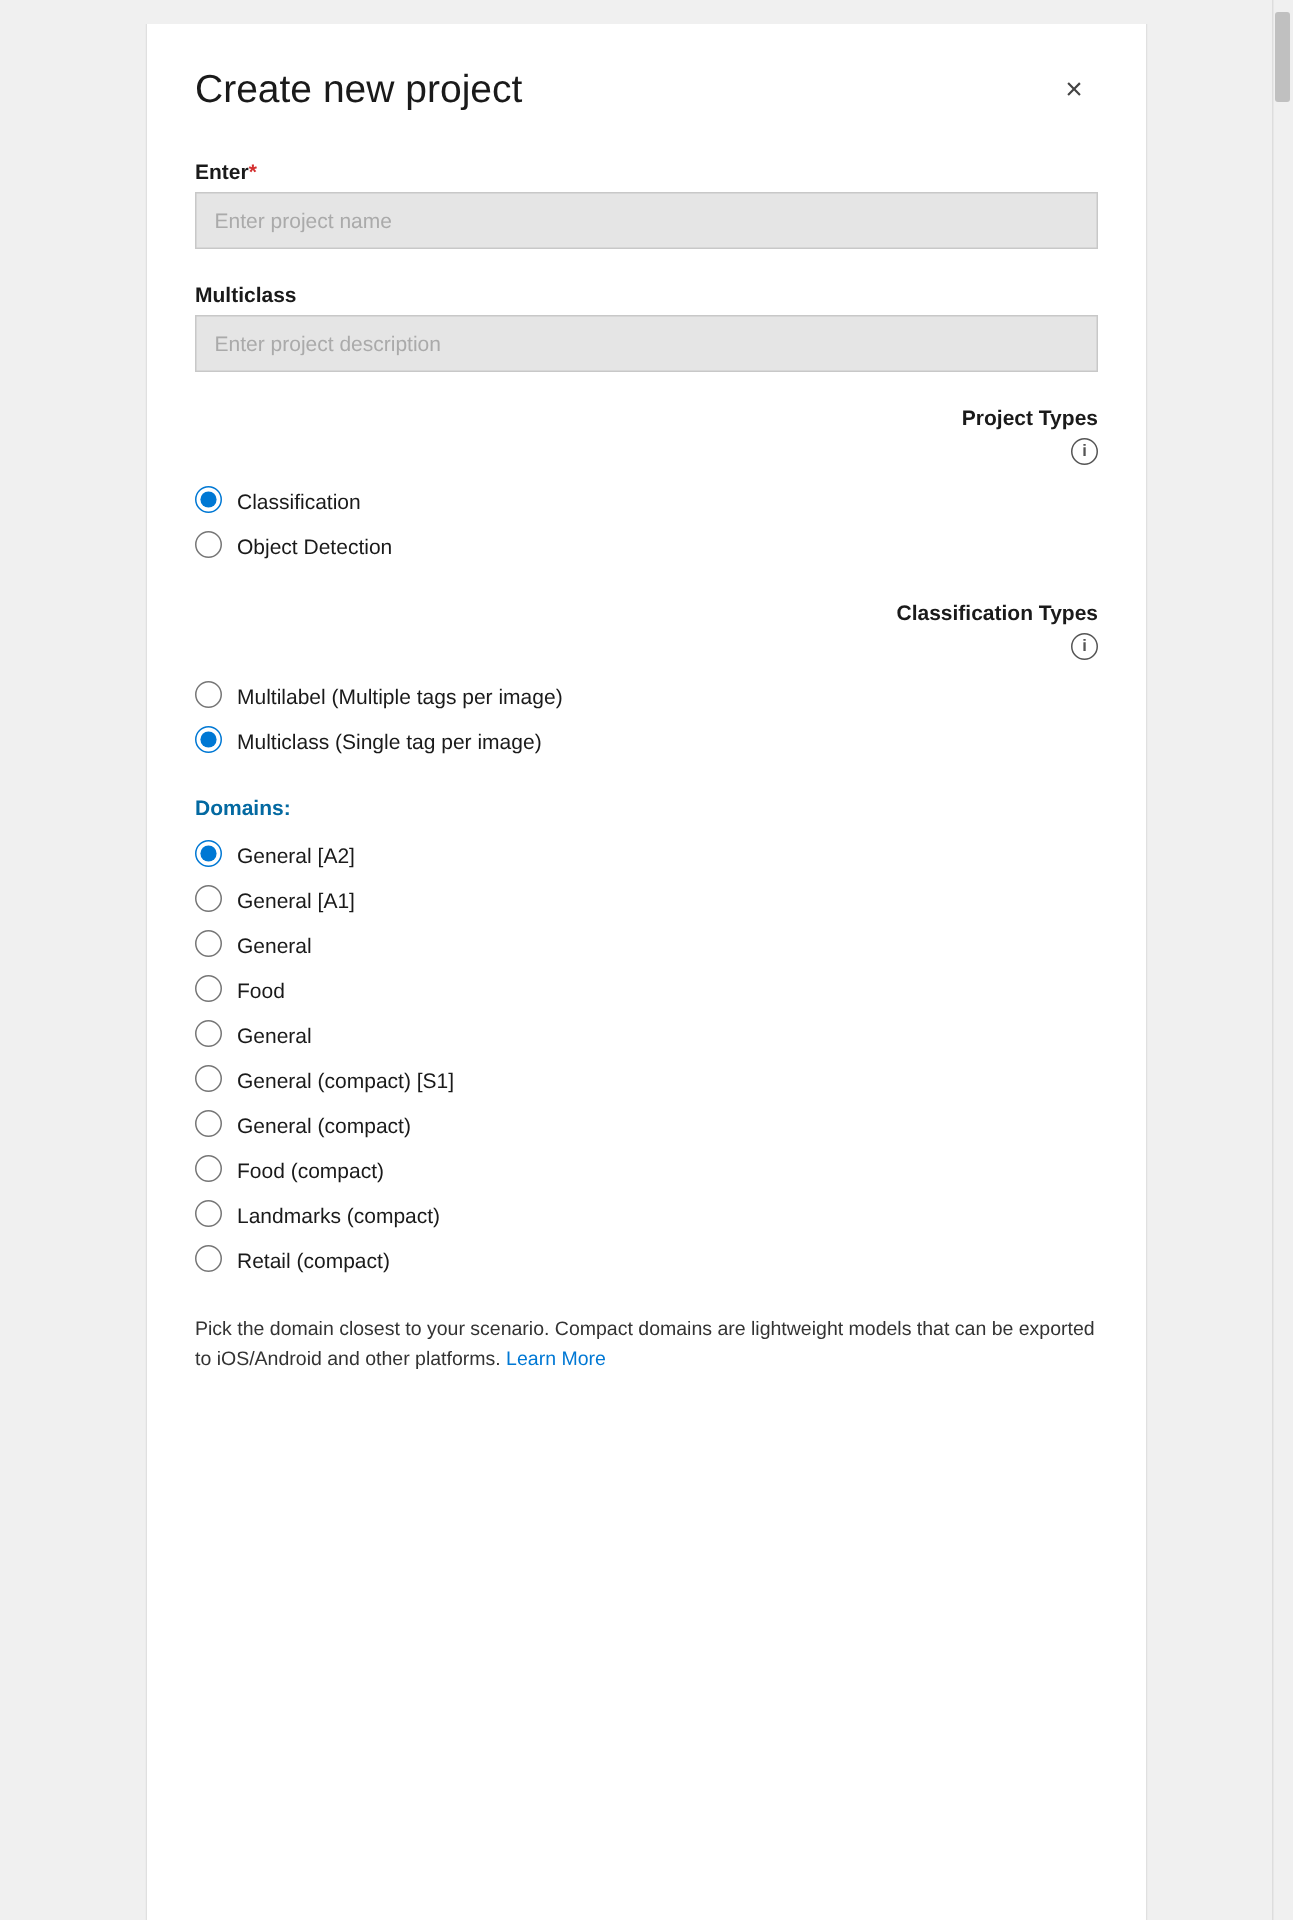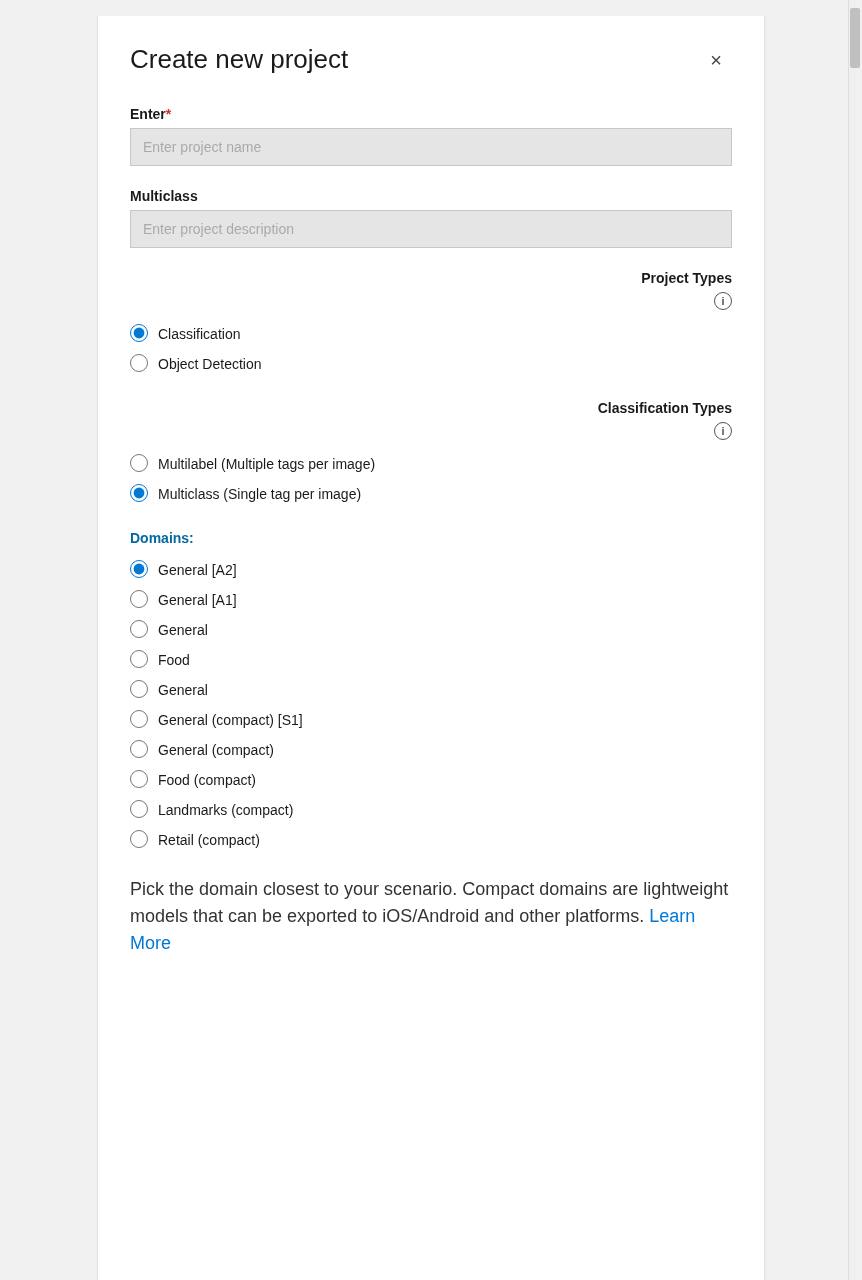--- a/index.html
+++ b/index.html
@@ -163,21 +163,21 @@
     .section-divider {
       margin-bottom: 16px;
     }
     .domains-title {
       font-size: 14px;
       font-weight: 600;
       color: #0369a1;
       margin-bottom: 14px;
     }
     .footer-text {
-      font-size: 18px;
+      font-size: 13px;
       color: #333;
       line-height: 1.5;
       margin-top: 20px;
     }
     .footer-link {
       color: #0078d4;
       text-decoration: none;
       cursor: pointer;
     }
     .scrollbar {

